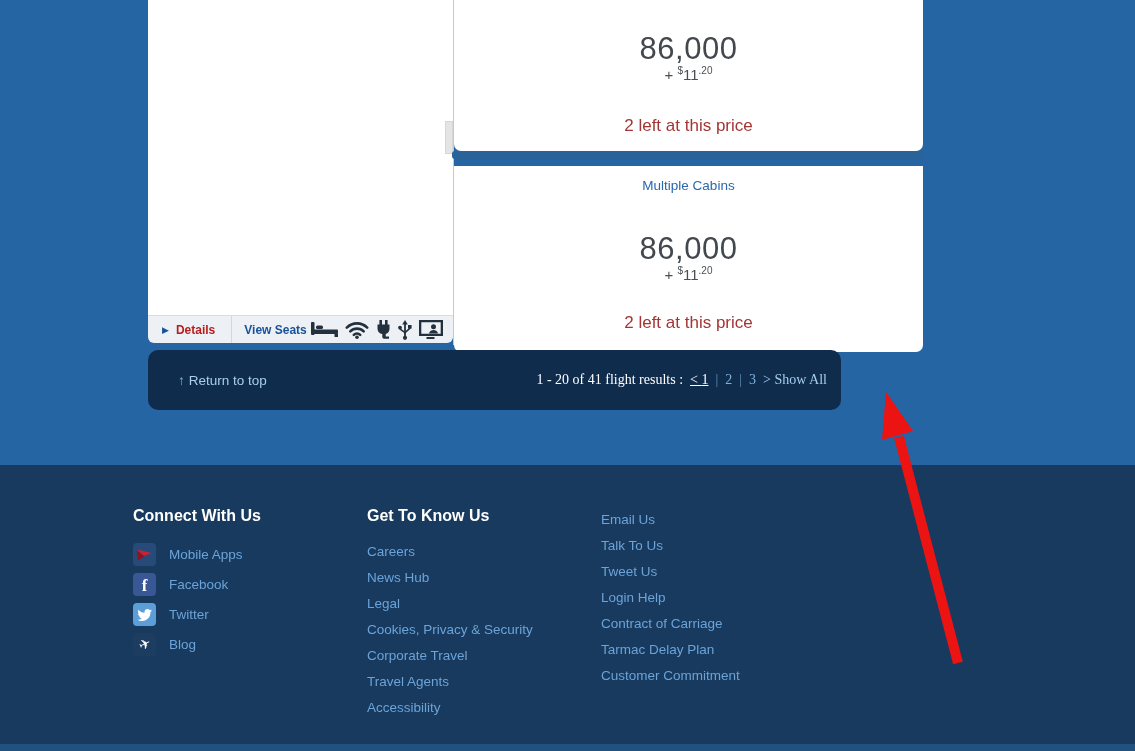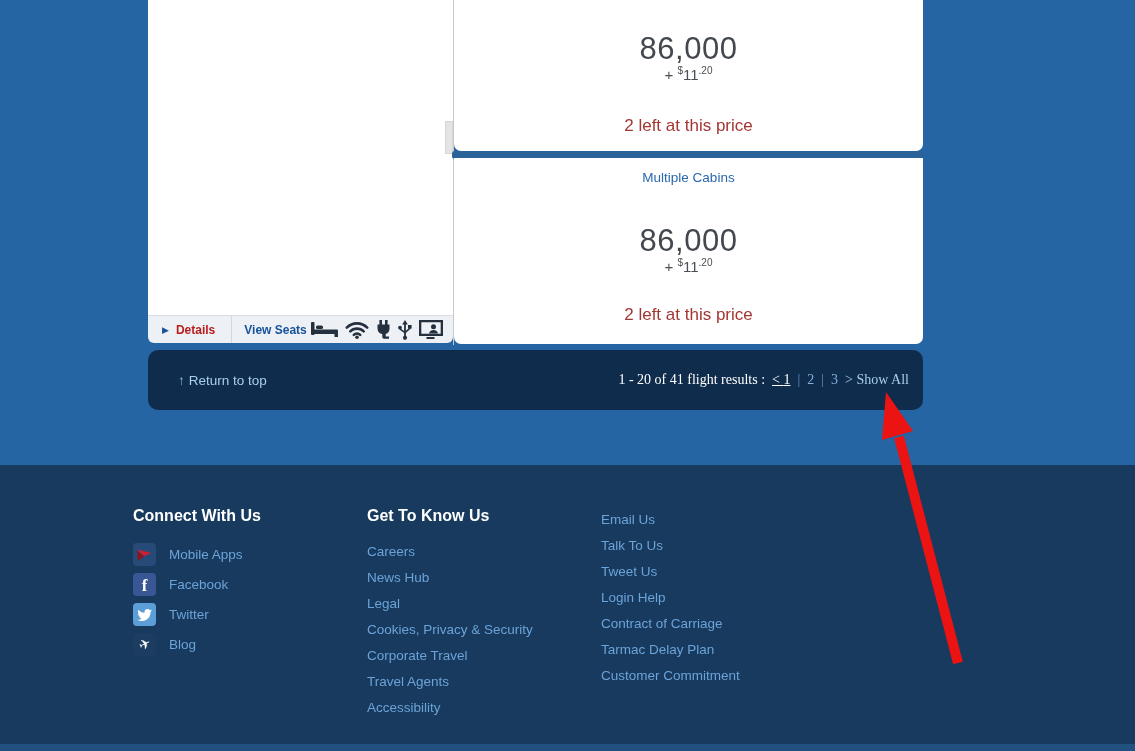--- a/index.html
+++ b/index.html
@@ -12,21 +12,21 @@
   .abs{position:absolute;}
 
   
   .left-panel{left:148px;top:0;width:305px;height:315px;background:#ffffff;}
   .panel-divider{left:453px;top:0;width:1px;height:345px;background:#c9c9c9;}
   .scroll-thumb{left:445px;top:121px;width:8px;height:33px;background:#e4e4e4;border:1px solid #d6d6d6;box-sizing:border-box;}
 
   .fare-card{left:454px;width:469px;background:#ffffff;text-align:center;}
   .fare-card-top{top:0;height:151px;border-radius:0 0 7px 7px;}
   .selected-bar{left:452px;top:151px;width:471px;height:8px;background:#2a6398;border-radius:3px;}
-  .fare-card-bottom{top:158px;height:186px;border-radius:0 0 7px 7px;}
+  .fare-card-bottom{top:166px;height:186px;border-radius:0 0 7px 7px;}
 
   .cabin-label{margin-top:12px;font-size:13.5px;color:#2a67ad;}
   .miles{font-size:31px;color:#43484e;letter-spacing:.5px;line-height:1;}
   .taxes{font-size:15px;color:#4a4f55;margin-top:1px;}
   .taxes sup{font-size:10px;}
   .availability{font-size:17px;color:#a33634;}
 
   .card-top .miles{margin-top:33px;}
   .card-top .availability{margin-top:33px;}
   .card-bottom .miles{margin-top:40px;}
@@ -42,21 +42,21 @@
   .db-label{font-size:12px;font-weight:bold;color:#b91c1c;margin-left:7px;cursor:pointer;}
   .db-sep{width:1px;height:27px;background:#d3d8dd;margin-left:16px;}
   .db-seats{font-size:12px;font-weight:bold;color:#17529b;margin-left:12px;cursor:pointer;}
   .amenities{margin-left:auto;margin-right:10px;display:flex;align-items:center;gap:7px;}
   .amenities svg{display:block;}
   .amen-fill{fill:#25303f;}
   .amen-stroke{stroke:#25303f;fill:none;stroke-linecap:round;}
 
   
   .pagination{
-    left:148px;top:350px;width:775px;height:60px;background:#102c4d;border-radius:10px;
+    left:148px;top:350px;width:693px;height:60px;background:#102c4d;border-radius:10px;
     display:flex;align-items:center;justify-content:space-between;
   }
   .return-top{margin-left:30px;font-size:13.5px;color:#a8cfec;cursor:pointer;}
   .return-top .up{color:#7fb3de;margin-right:4px;}
   .pg-right{margin-right:14px;font-size:14px;color:#ffffff;display:flex;align-items:center;gap:7px;font-family:Liberation Serif, serif;}
   .pg-current{color:#ffffff;text-decoration:underline;cursor:pointer;}
   .pg-pipe{color:#5f8cb8;}
   .pg-num{color:#7fb1dc;cursor:pointer;}
   .pg-showall{color:#a5cdee;cursor:pointer;}
 

